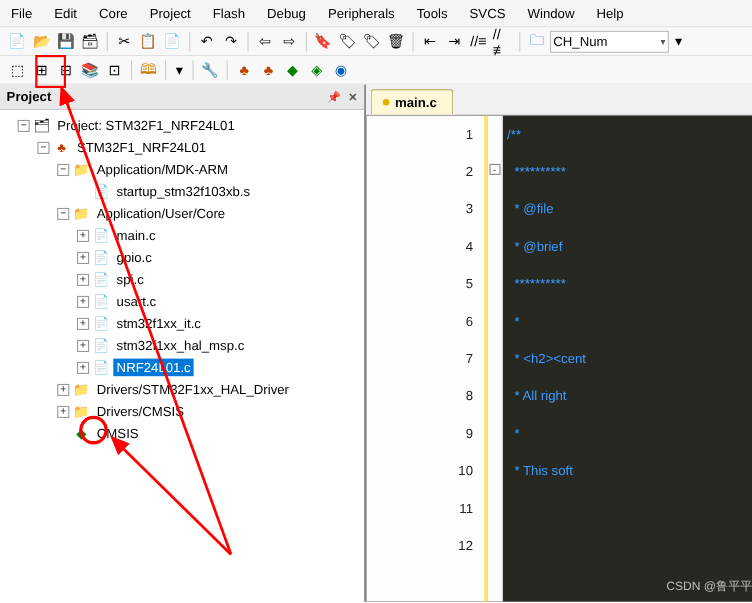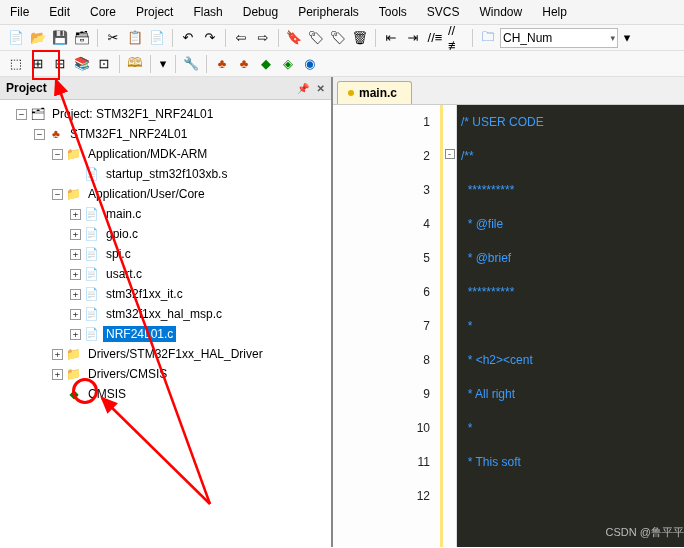--- a/index.html
+++ b/index.html
@@ -86,21 +86,21 @@
   <span class="tool-btn">🏷</span>
   <span class="tool-btn">🏷</span>
   <span class="tool-btn">🗑</span>
   <span class="tool-sep"></span>
   <span class="tool-btn">⇤</span>
   <span class="tool-btn">⇥</span>
   <span class="tool-btn">//≡</span>
   <span class="tool-btn">//≢</span>
   <span class="tool-sep"></span>
   <span class="tool-btn" style="color:#1e6bd6">🗀</span>
-  <span class="tool-combo" style="width:118px">
+  <span class="tool-combo" style="width:108px">
       <span>CH_Num</span>
     </span>
   <span class="tool-btn" style="width:14px">▾</span>
 </div>
 
 <div class="toolbar2">
   <span class="tool-btn">⬚</span>
   <span class="tool-btn">⊞</span>
   <span class="tool-btn">⊟</span>
   <span class="tool-btn">📚</span>
@@ -228,21 +228,20 @@
           <div>9</div>
           <div>10</div>
           <div>11</div>
           <div>12</div>
       </div>
       <div class="fold-bar">
         <div style="height:34px"></div>
         <div class="fm">-</div>
       </div>
       <div class="code-lines">
-        <div class="c-comment">/* USER CODE </div>
         <div class="c-comment">/**</div>
         <div class="c-comment">  **********</div>
         <div class="c-comment">  * @file   </div>
         <div class="c-comment">  * @brief  </div>
         <div class="c-comment">  **********</div>
         <div class="c-comment">  *</div>
         <div class="c-comment">  * &lt;h2&gt;&lt;cent</div>
         <div class="c-comment">  * All right</div>
         <div class="c-comment">  *</div>
         <div class="c-comment">  * This soft</div>

